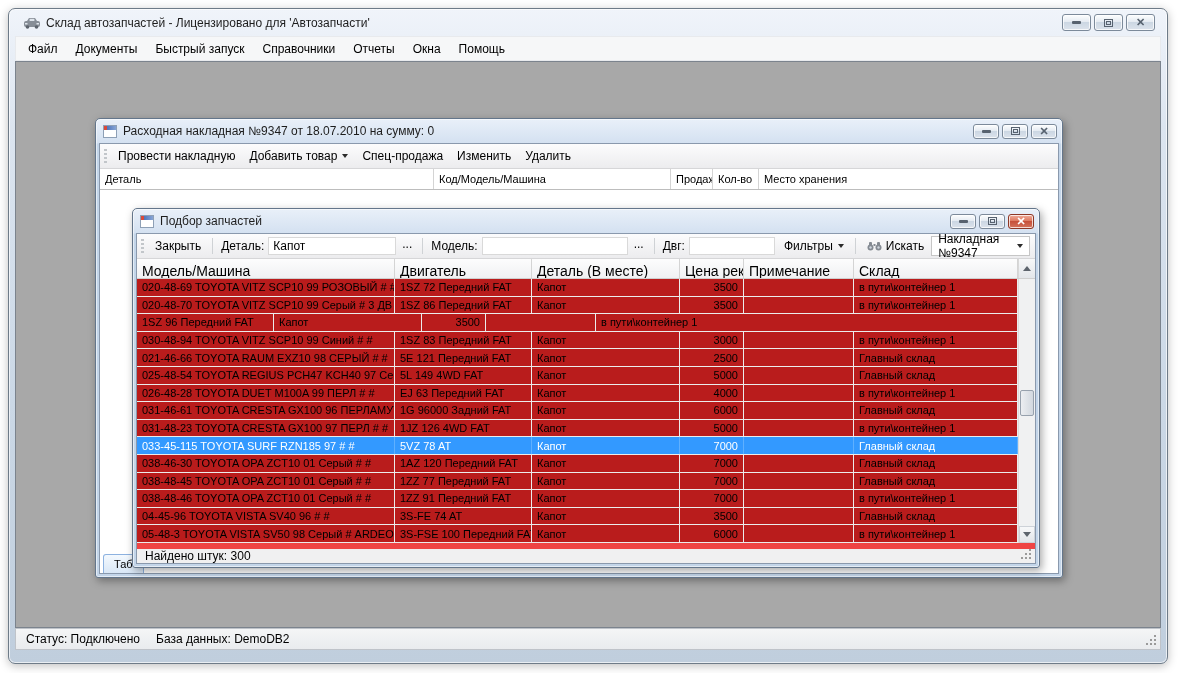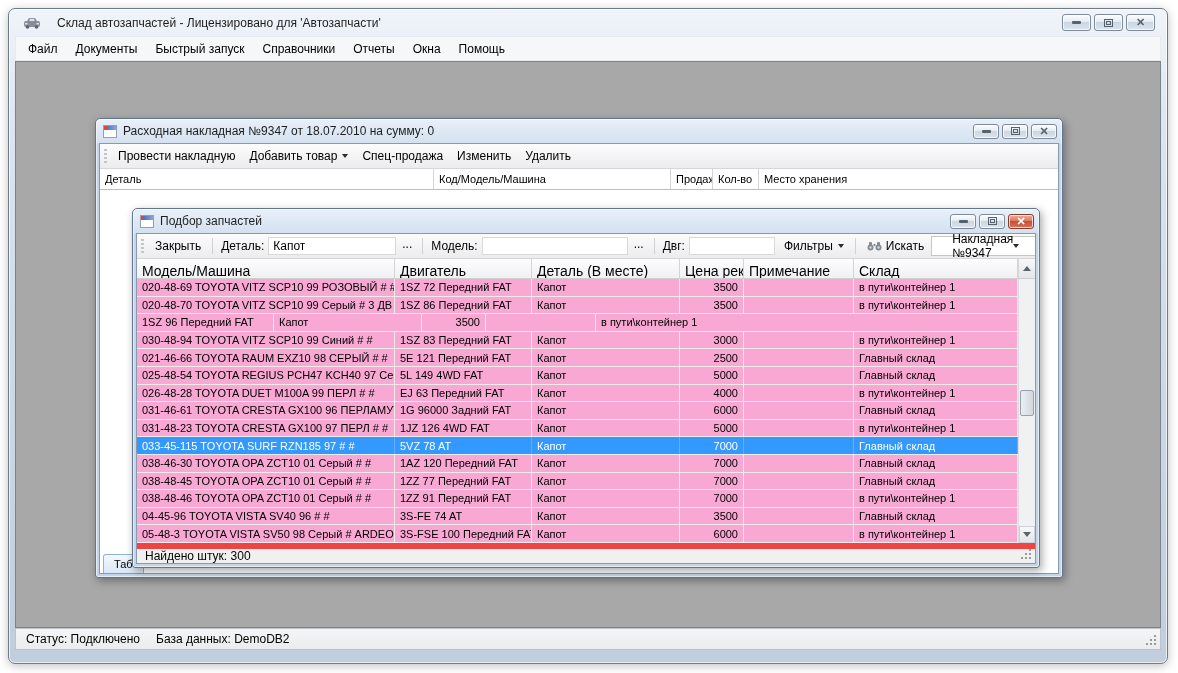--- a/index.html
+++ b/index.html
@@ -12,21 +12,21 @@
   }
 
   
   .main-window {
     position:absolute; left:8px; top:8px; width:1160px; height:656px;
     border:1px solid #6e7b88; border-radius:7px;
     background:linear-gradient(180deg,#f0f4fa 0%,#dce5f0 18%,#cbd8e6 60%,#c0cedd 100%);
     box-shadow:inset 0 0 0 1px rgba(255,255,255,.65), 0 2px 10px rgba(0,0,0,.25);
     display:flex; flex-direction:column; padding:0 6px 13px 6px;
   }
-  .main-titlebar { height:27px; display:flex; align-items:center; gap:16px; padding:0 6px 0 8px; flex:none; }
+  .main-titlebar { height:27px; display:flex; align-items:center; gap:5px; padding:0 6px 0 8px; flex:none; }
   .title-text { font-size:12px; color:#1d1d1d; white-space:nowrap; }
   .winbtns { margin-left:auto; display:flex; gap:3px; align-items:center; }
   .winbtn {
     width:29px; height:17px; border:1px solid #7c8a9a; border-radius:3px;
     background:linear-gradient(180deg,#fdfefe,#e5ebf2 45%,#ccd7e3 50%,#dce3ec);
     box-shadow:inset 0 0 0 1px rgba(255,255,255,.75);
     display:flex; align-items:center; justify-content:center; color:#57626f;
     font-size:10px; line-height:1;
   }
   .winbtn.small { width:26px; height:15px; }
@@ -92,21 +92,21 @@
   .tool-btn { padding:3px 7px; border-radius:2px; white-space:nowrap; display:flex; align-items:center; }
   .dd-arrow { display:inline-block; width:0; height:0; border-left:3px solid transparent;
     border-right:3px solid transparent; border-top:4px solid #2b2b2b; margin-left:5px; }
   .tool-sep { width:1px; height:16px; background:#cfd2d5; margin:0 4px; flex:none; }
   .tool-label { padding:0 4px; white-space:nowrap; }
   .tool-input { height:18px; border:1px solid #d9d9d9; background:#fff; font-family:inherit;
     font-size:12px; padding:0 4px; outline:none; }
   .browse-btn { padding:1px 6px 5px 6px; font-size:12px; line-height:1; }
   .combo {
     margin-left:auto; width:152px; height:20px; border:1px solid #c6c6c6; background:#fff;
-    display:flex; align-items:center; padding:0 20px; font-size:12px; position:relative;
+    display:flex; align-items:center; padding:0 6px; font-size:12px; position:relative;
   }
   .combo .dd-arrow { margin-left:auto; }
 
   
   .inv-header { flex:none; height:21px; display:flex; border-bottom:1px solid #bdbdbd;
     background:#fff; font-size:11px; }
   .hcell { padding:4px 5px 0 5px; border-right:1px solid #d4d4d4; overflow:hidden; white-space:nowrap; flex:none; }
   .inv-header .c1 { width:334px; } .inv-header .c2 { width:237px; } .inv-header .c3 { width:42px; }
   .inv-header .c4 { width:46px; } .inv-header .c5 { flex:1; border-right:none; }
   .inv-body { flex:1; background:#fff; }
@@ -122,21 +122,21 @@
   .grid-header .m1 { width:258px; } .grid-header .m2 { width:137px; } .grid-header .m3 { width:148px; }
   .grid-header .m4 { width:64px; } .grid-header .m5 { width:110px; } .grid-header .m6 { flex:1; }
   .scroll-corner { width:17px; flex:none; border-left:1px solid #d8d8d8; background:linear-gradient(#f7f8f9,#e3e6ea);
     display:flex; align-items:center; justify-content:center; }
   .tri-up { width:0; height:0; border-left:4px solid transparent; border-right:4px solid transparent;
     border-bottom:5px solid #5d646d; }
   .tri-down { width:0; height:0; border-left:4px solid transparent; border-right:4px solid transparent;
     border-top:5px solid #5d646d; }
 
   .grid-body { flex:1; display:flex; overflow:hidden; }
-  .rows { flex:1; display:flex; flex-direction:column; background:#f9a8d4; overflow:hidden; }
+  .rows { flex:1; display:flex; flex-direction:column; background:#b91c1c; overflow:hidden; }
   .row { flex:none; height:17.6px; display:flex; border-bottom:1px solid #ececec; font-size:11px; }
   .cell { padding:0 5px; border-right:1px solid #ececec; overflow:hidden; white-space:nowrap;
     display:flex; align-items:center; flex:none; }
   .cell.c-model { width:258px; } .cell.c-engine { width:137px; } .cell.c-detail { width:148px; }
   .cell.c-price { width:64px; justify-content:flex-end; } .cell.c-note { width:110px; } .cell.c-stock { flex:1; }
   .row.selected { background:#3399ff; color:#fff; }
   .row.selected .cell { border-right-color:#5fb0ff; border-bottom-color:#3399ff; }
 
   .vscroll { width:17px; flex:none; display:flex; flex-direction:column; background:#f0f1f2; border-left:1px solid #dcdcdc; }
   .vs-btn { flex:none; height:17px; background:linear-gradient(#f7f8f9,#e2e5e9); border:1px solid #cdd2d8;

